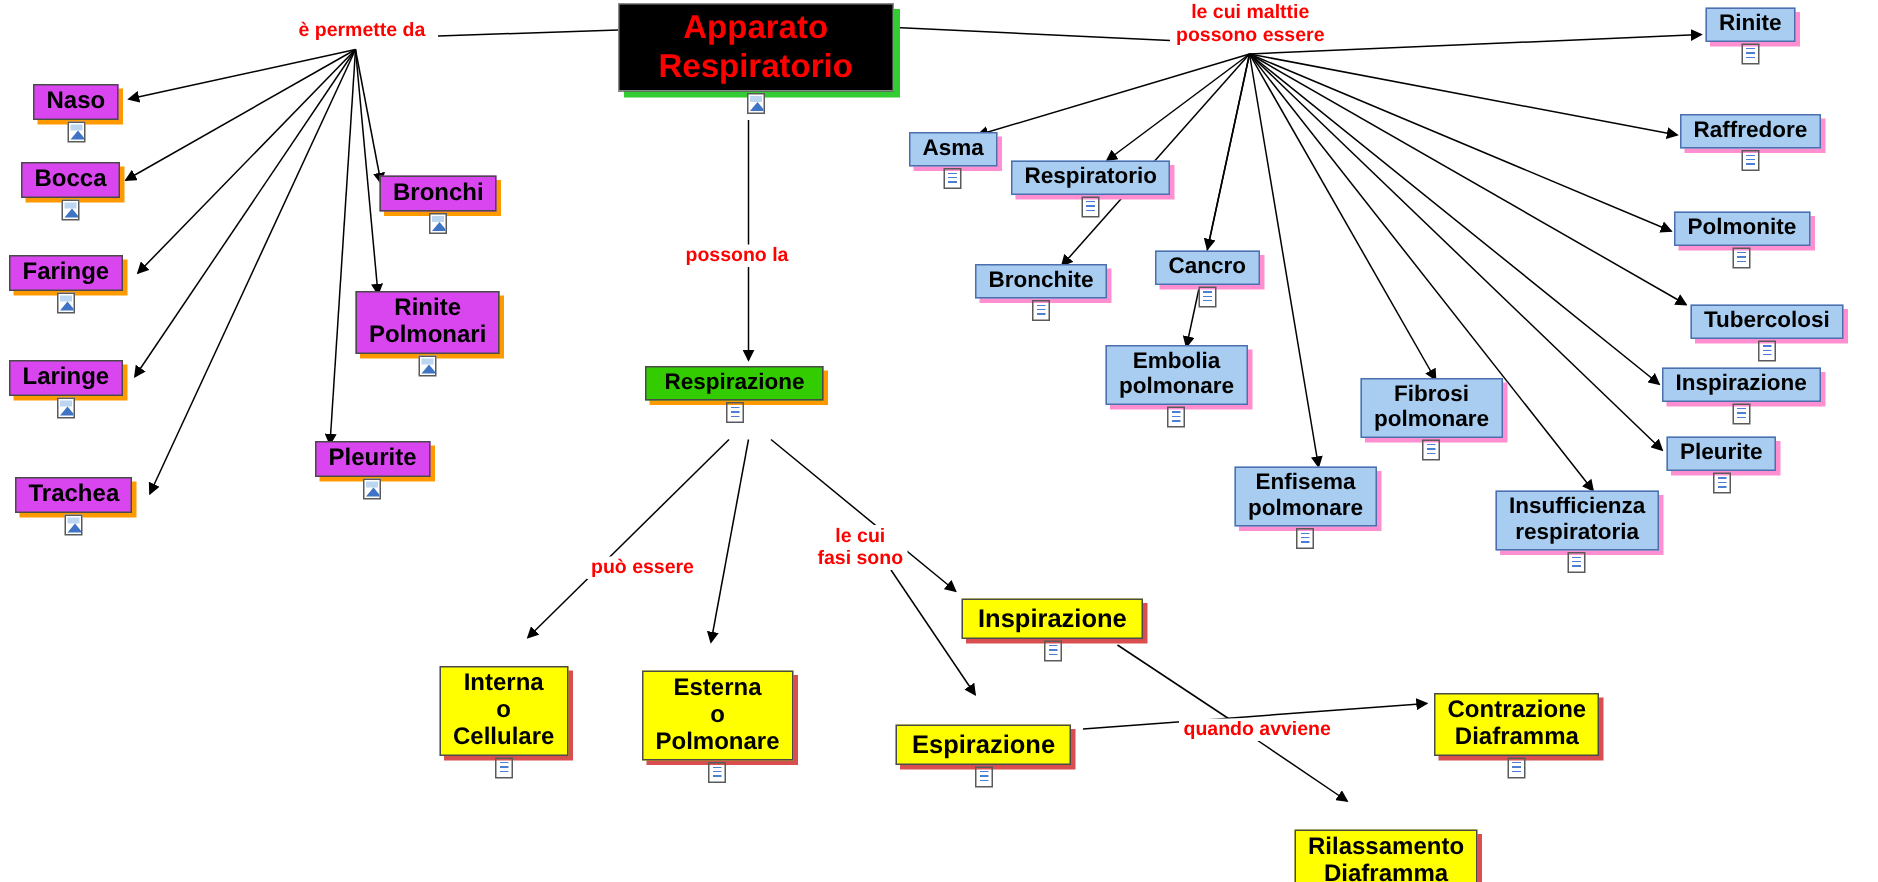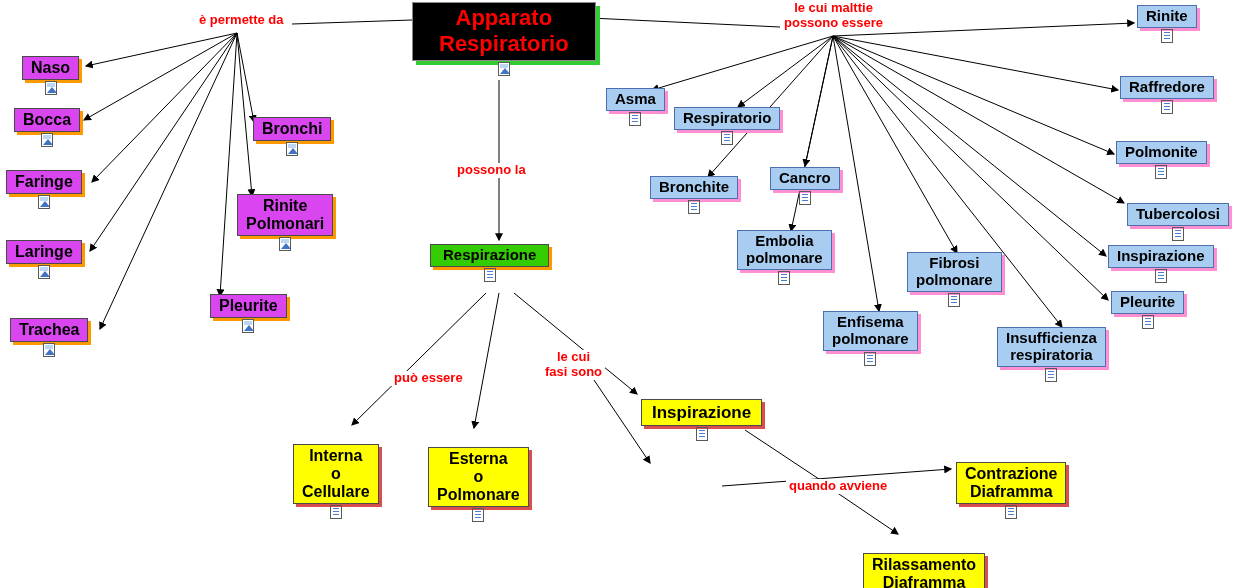--- a/index.html
+++ b/index.html
@@ -149,20 +149,24 @@
   <div class="node yellow" style="left:428px;top:431px">
     <span class="txt">Esterna
 o
 Polmonare</span>
     <span class="nicon icon-document"></span>
   </div>
   <div class="node yellow lg" style="left:641px;top:383px">
     <span class="txt">Inspirazione</span>
     <span class="nicon icon-document"></span>
   </div>
+  <div class="node yellow lg" style="left:597px;top:467px">
+    <span class="txt">Espirazione</span>
+    <span class="nicon icon-document"></span>
+  </div>
   <div class="node yellow" style="left:956px;top:446px">
     <span class="txt">Contrazione
 Diaframma</span>
     <span class="nicon icon-document"></span>
   </div>
   <div class="node yellow" style="left:863px;top:537px">
     <span class="txt">Rilassamento
 Diaframma</span>
     <span class="nicon icon-document"></span>
   </div>

